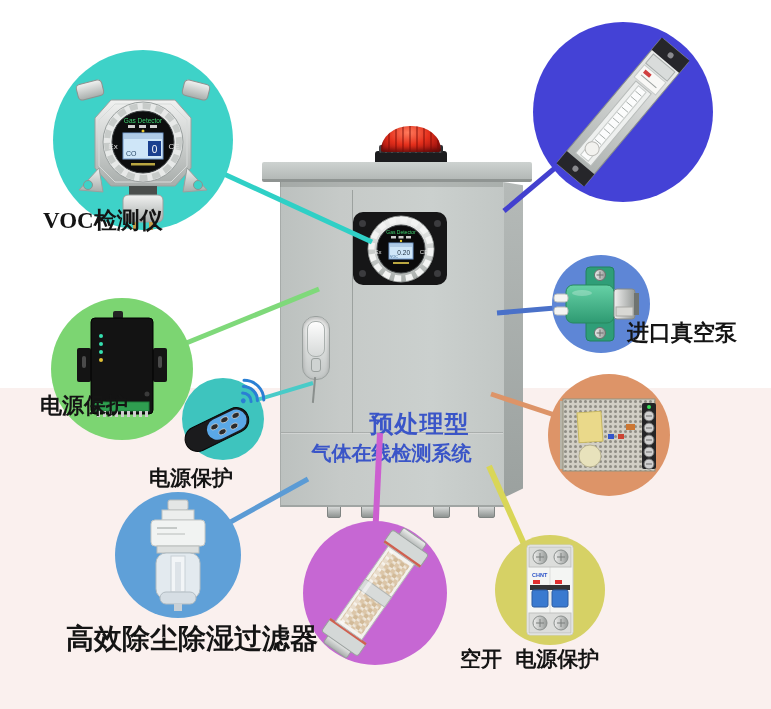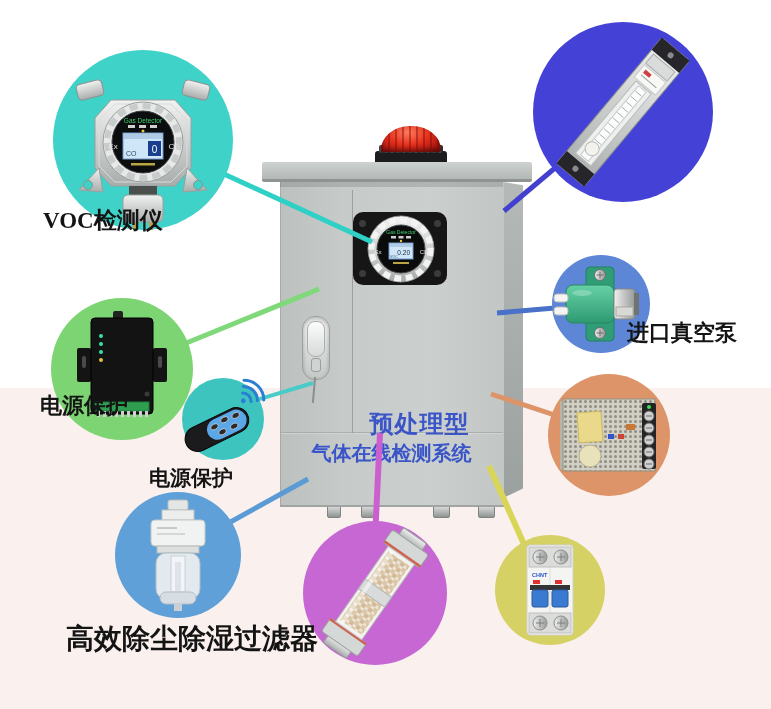--- a/index.html
+++ b/index.html
@@ -344,17 +344,18 @@
         <path d="M40 26 A8.5 8.5 0 0 1 52 26" fill="none" stroke="#2a7fd4" stroke-width="3" stroke-linecap="round"></path>
         <path d="M36 21 A14 14 0 0 1 56 21" fill="none" stroke="#2a7fd4" stroke-width="3" stroke-linecap="round"></path>
         <path d="M32 16 A19.8 19.8 0 0 1 60 16" fill="none" stroke="#2a7fd4" stroke-width="3" stroke-linecap="round"></path>
         <circle cx="46" cy="31" r="2.4" fill="#2a7fd4"></circle>
       </g>
     </svg>
   </div>
 
   <div class="label" style="left:43px;top:205px;width:200px;font-size:23px;">VOC检测仪</div>
   <div class="label" style="left:627px;top:318px;width:160px;font-size:22px;">进口真空泵</div>
+  <div class="label" style="left:460px;top:645px;width:200px;font-size:21px;word-spacing:8px;">空开 电源保护</div>
   <div class="label" style="left:66px;top:620px;width:240px;font-size:28px;">高效除尘除湿过滤器</div>
   <div class="label" style="left:40px;top:391px;width:160px;font-size:22px;">电源保护</div>
   <div class="label" style="left:149px;top:464px;width:160px;font-size:21px;">电源保护</div>
 
 </div>
 
 </body></html>

